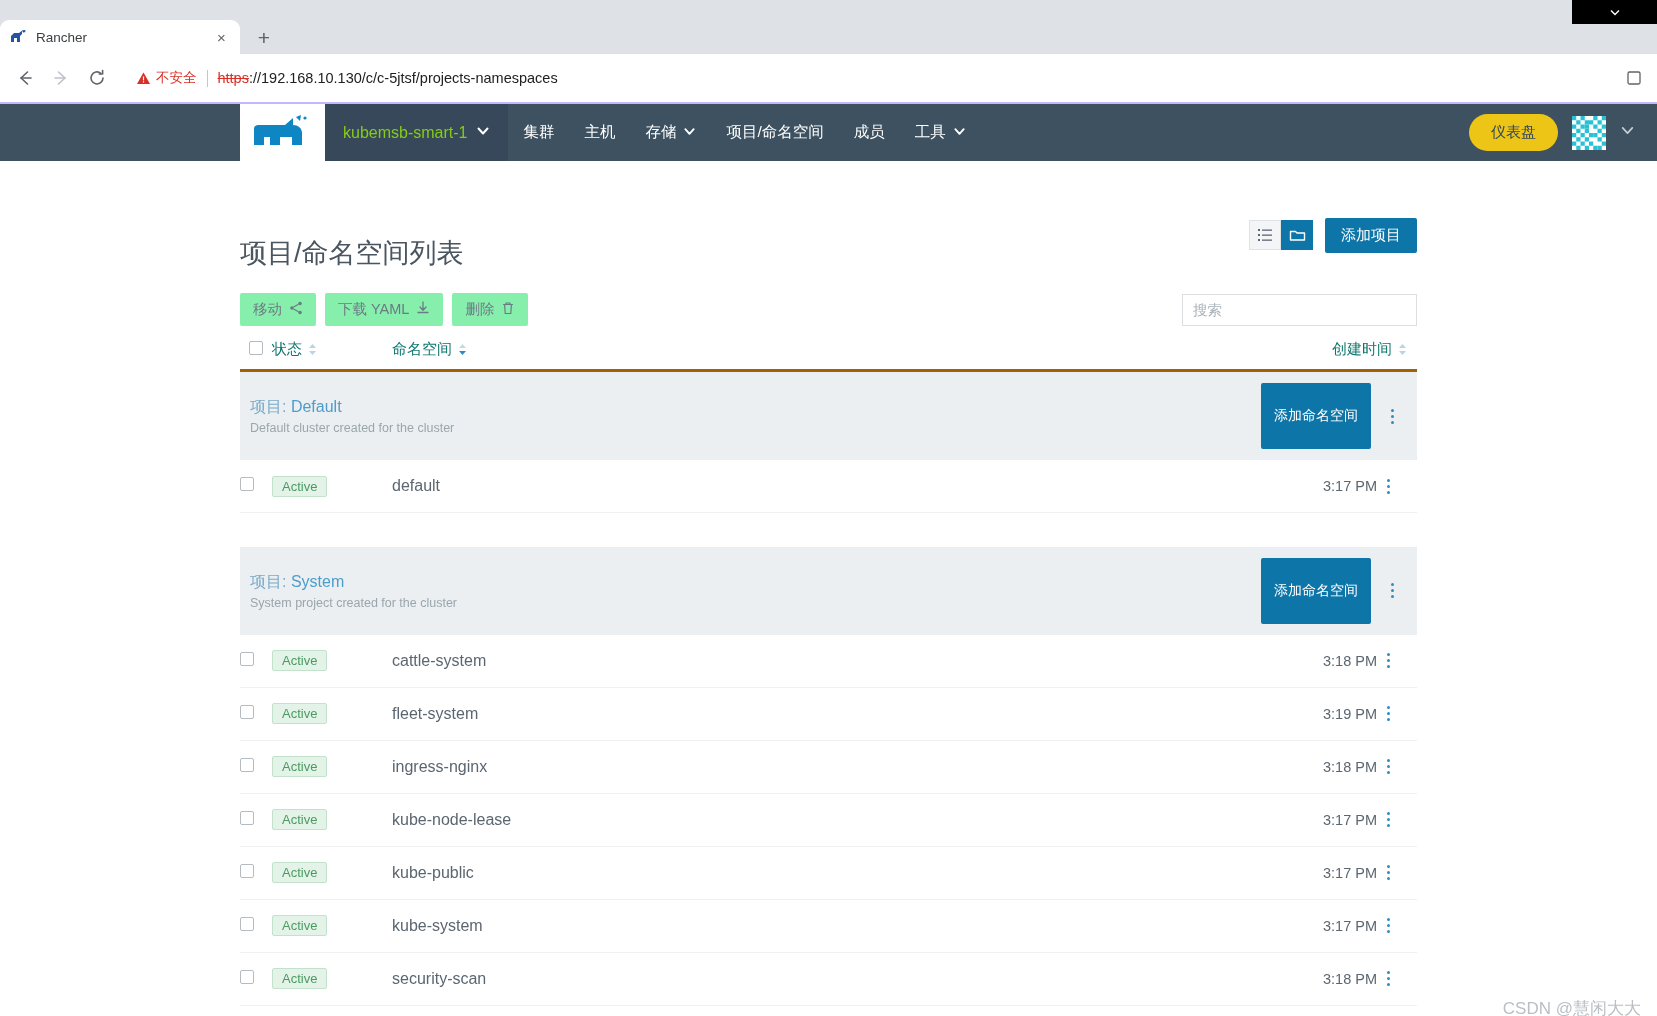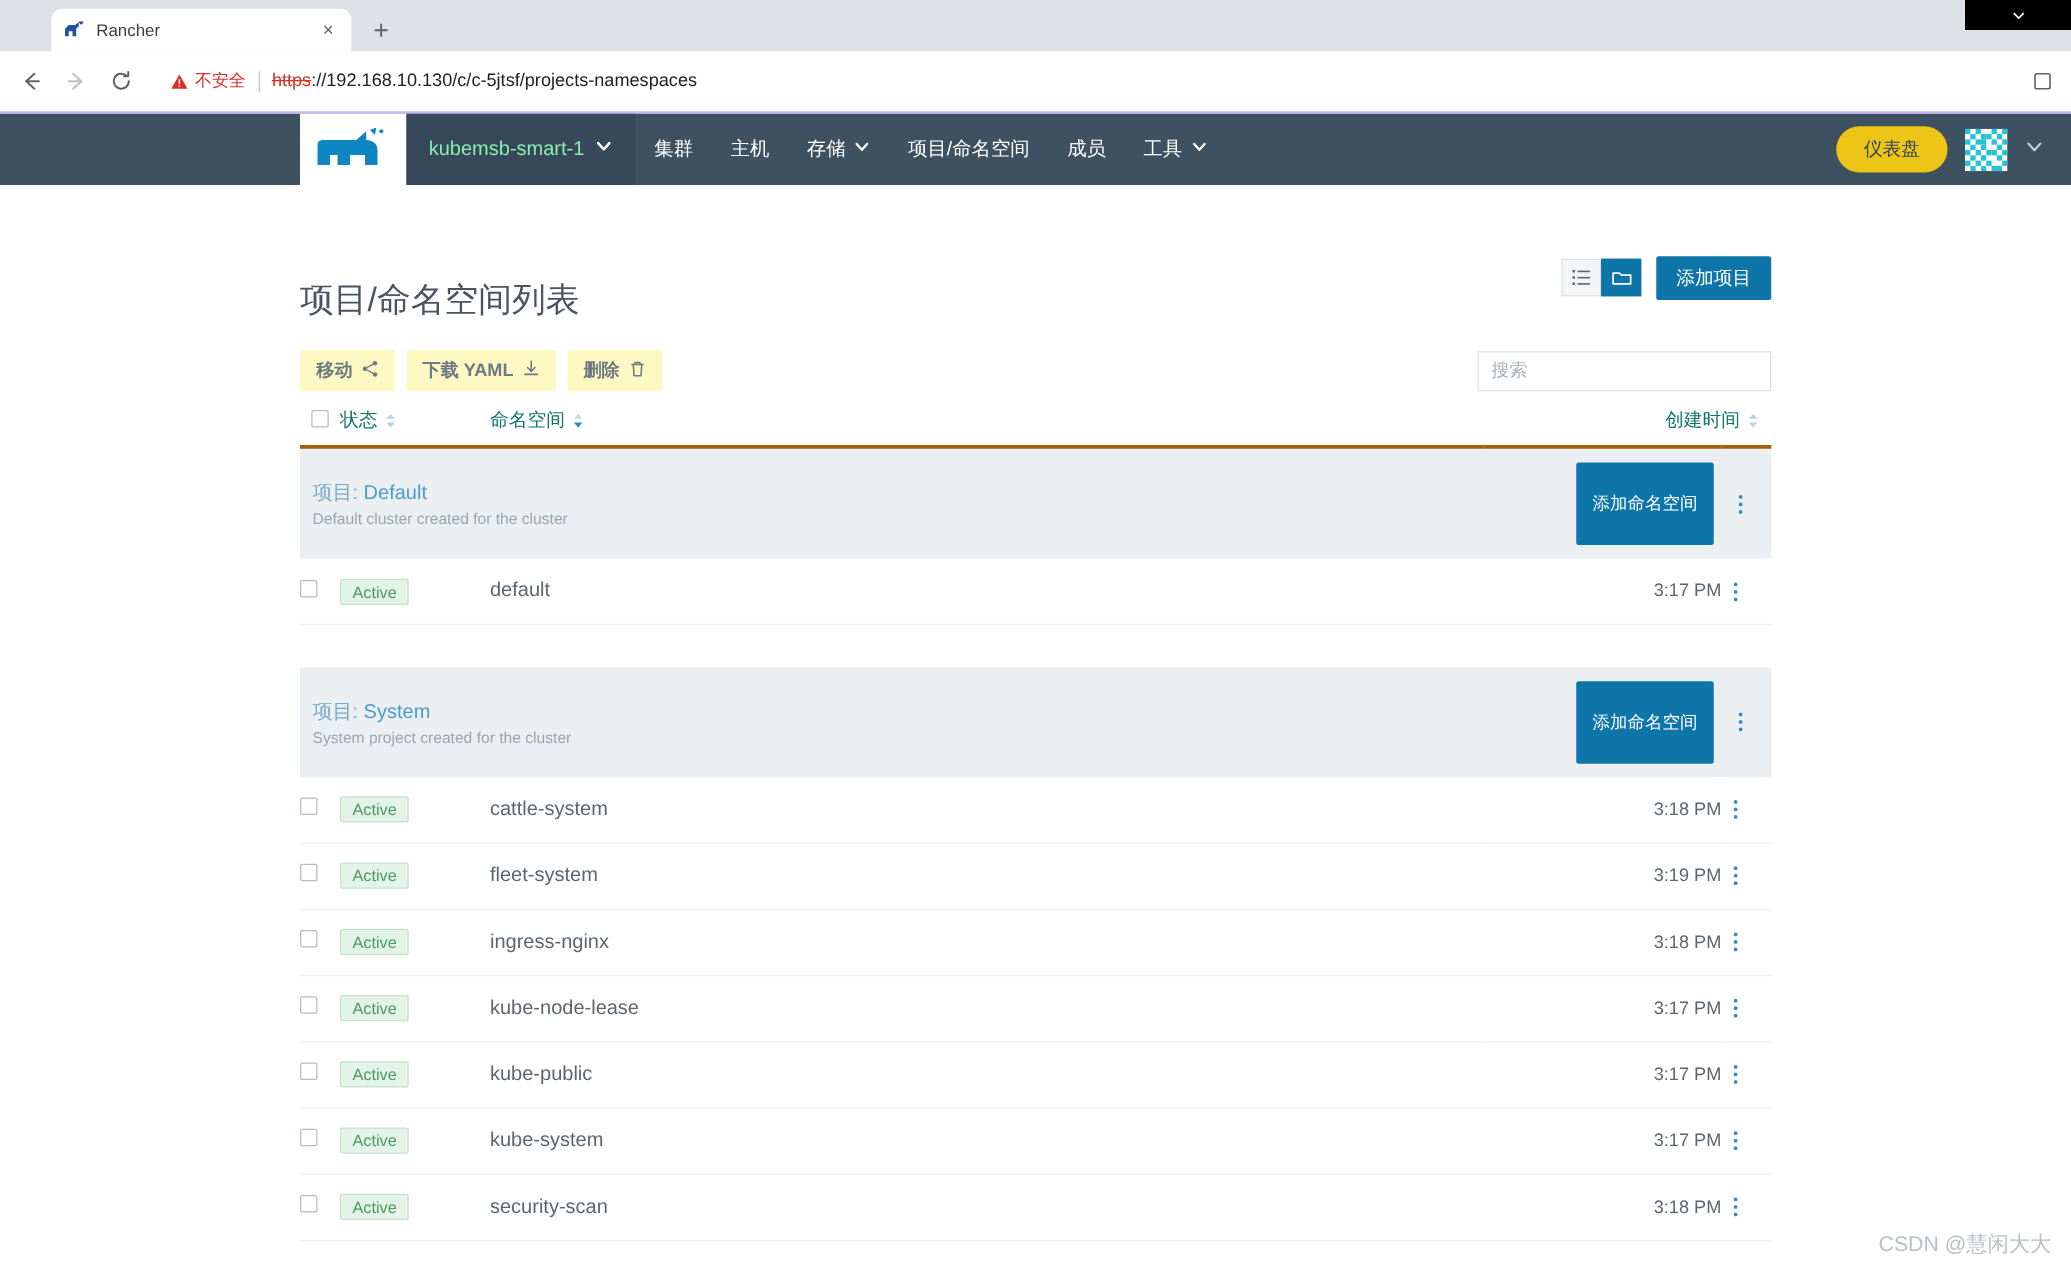--- a/index.html
+++ b/index.html
@@ -4,22 +4,22 @@
 <style>
   * { box-sizing: border-box; margin: 0; padding: 0; }
   html, body {
     width: 1657px; height: 1016px;
     font-family: "Liberation Sans", "DejaVu Sans", sans-serif;
     background: #fff; overflow: hidden;
   }
 
   
   .browser-tabstrip {
-    height: 41px; background: #dee1e6;
-    display: flex; align-items: flex-end; position: relative; padding-left: 41px;
+    height: 54px; background: #dee1e6;
+    display: flex; align-items: flex-end; position: relative;
   }
   .tab {
     width: 240px; height: 34px; background: #fff;
     border-radius: 9px 9px 0 0; display: flex; align-items: center;
     padding: 0 10px; gap: 9px; position: relative;
   }
   .tab-favicon {
     width: 17px; height: 17px; flex: 0 0 17px;
     position: relative;
   }
@@ -75,21 +75,21 @@
     height: 57px; background: #3d5160; display: flex; align-items: stretch;
     padding-left: 240px; position: relative;
   }
   .rancher-logo {
     width: 86px; flex: 0 0 86px; display: flex;
     align-items: center; justify-content: center;
     background: #fff; margin-right: -1px;
   }
   .cluster-switcher {
     background: #36485a; display: flex; align-items: center;
-    padding: 0 18px; gap: 9px; color: #86efac; font-size: 16px;
+    padding: 0 18px; gap: 9px; color: #84cc16; font-size: 16px;
     white-space: nowrap;
   }
   .chev { display: inline-block; }
   .nav-links { display: flex; align-items: center; gap: 0; }
   .nav-link {
     color: #fff; font-size: 15.5px; padding: 0 15px;
     display: flex; align-items: center; gap: 7px; height: 100%;
     white-space: nowrap;
   }
   .header-spacer { flex: 1; }
@@ -122,23 +122,23 @@
   .vt-btn.active { background: #0d75a8; color: #fff; border-color: #0d75a8; }
   .primary-btn {
     background: #0d75a8; color: #fff; font-size: 15px;
     padding: 8px 16px; border-radius: 2px; white-space: nowrap;
   }
 
   .toolbar-row {
     display: flex; align-items: center; padding: 10px 0 6px 0;
   }
   .bulk-btn {
-    background: #fef9c3; color: #6c7a84; font-size: 14.5px;
+    background: #86efac; color: #6c7a84; font-size: 14.5px;
     padding: 7px 13px; margin-right: 9px; border-radius: 2px;
-    display: flex; align-items: center; gap: 7px; white-space: nowrap; font-weight: bold;
+    display: flex; align-items: center; gap: 7px; white-space: nowrap;
   }
   .toolbar-spacer { flex: 1; }
   .search-box {
     width: 235px; height: 32px; border: 1px solid #dcdfe2;
     background: #fff; display: flex; align-items: center; padding: 0 10px;
   }
   .search-box input {
     border: none; outline: none; width: 100%; font-size: 14.5px;
     color: #5c6773; font-family: inherit; background: transparent;
   }

